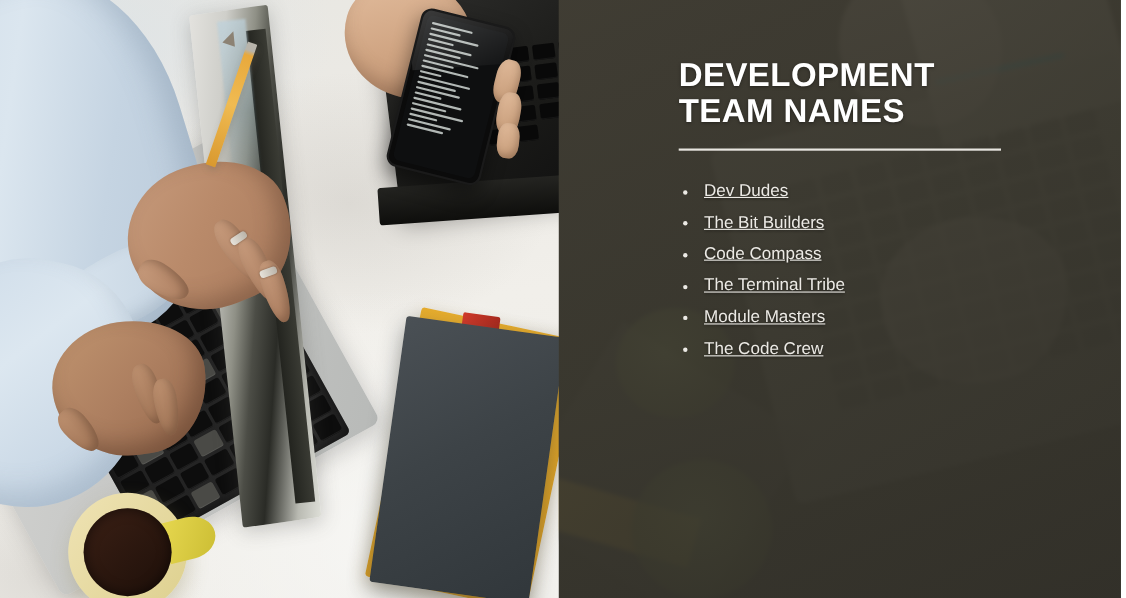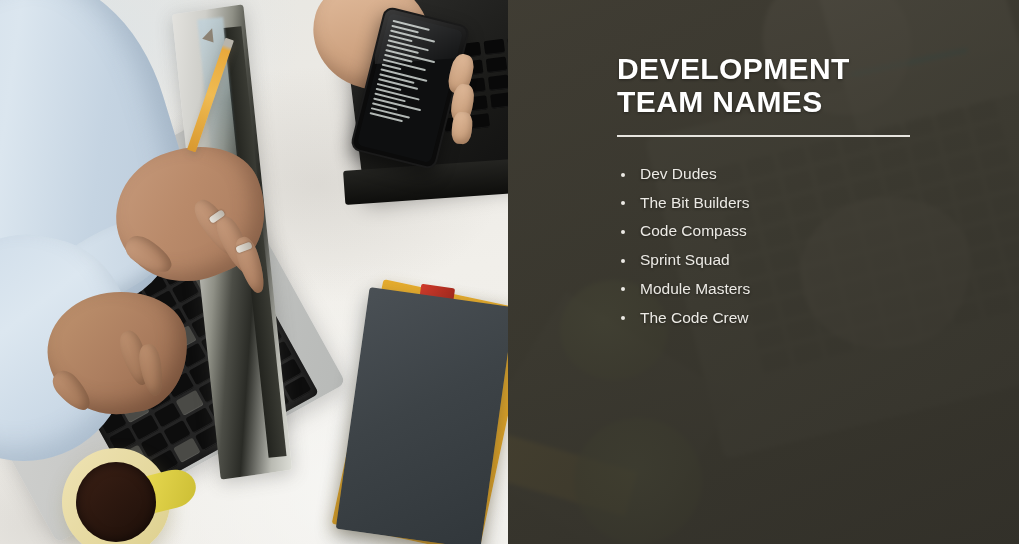--- a/index.html
+++ b/index.html
@@ -281,20 +281,21 @@
   }
   .rule {
     margin-top:17px; width:293px; height:2px;
     background:#f0eee9; opacity:.95;
   }
   .name-list { list-style:none; margin-top:23px; }
   .name-list li {
     position:relative; color:#eceae5; font-size:15.5px; line-height:28.7px;
     padding-left:23px; text-shadow:0 1px 3px rgba(0,0,0,.45);
     white-space:nowrap;
+    text-decoration:underline;
   }
   .name-list li .dot {
     position:absolute; left:4px; top:12.5px; width:4px; height:4px;
     border-radius:50%; background:#eceae5;
   }
 </style>
 </head>
 <body>
 
 <div class="page">
@@ -601,20 +602,20 @@
     <div class="bg-obj bg-bowl2"></div>
     <div class="panel-overlay"></div>
 
     <div class="content">
       <div class="title">DEVELOPMENT TEAM NAMES</div>
       <div class="rule"></div>
       <ul class="name-list">
         <li><span class="dot"></span><span>Dev Dudes</span></li>
         <li><span class="dot"></span><span>The Bit Builders</span></li>
         <li><span class="dot"></span><span>Code Compass</span></li>
-        <li><span class="dot"></span><span>Sprint Squad</span></li>
+        <li><span class="dot"></span><span>The Terminal Tribe</span></li>
         <li><span class="dot"></span><span>Module Masters</span></li>
         <li><span class="dot"></span><span>The Code Crew</span></li>
       </ul>
     </div>
   </div>
 
 </div>
 
 </body></html>

